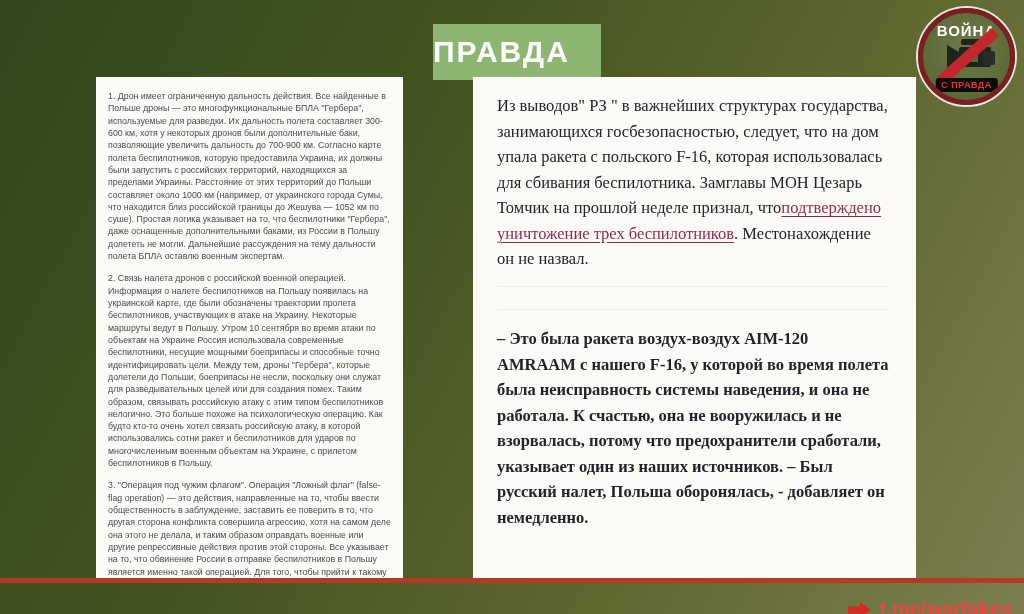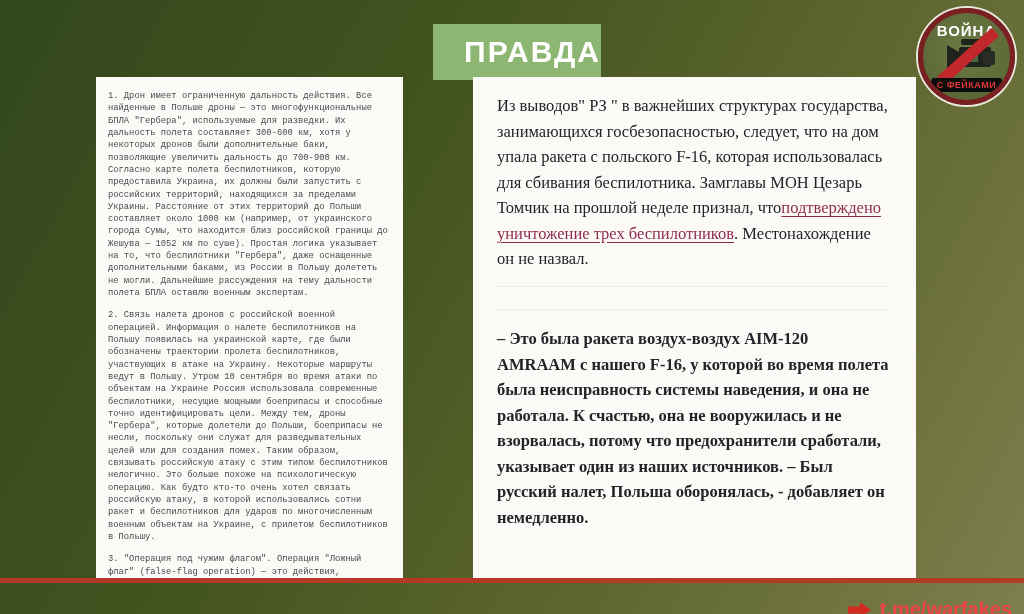--- a/index.html
+++ b/index.html
@@ -3,42 +3,42 @@
 <meta charset="utf-8">
 <style>
   html,body{margin:0;padding:0;}
   body{width:1024px;height:614px;overflow:hidden;position:relative;
        font-family:"Liberation Sans",sans-serif;
        background:linear-gradient(118deg,#32471d 0%,#42531f 35%,#5f672f 68%,#7d7f4e 100%);}
   .stage{position:absolute;inset:0;}
 
   
   .truth-badge{position:absolute;left:433px;top:24px;width:168px;height:56px;
-    background:#8cb671;display:flex;align-items:center;justify-content:flex-end;
+    background:#8cb671;display:flex;align-items:center;justify-content:flex-start;
     color:#ffffff;font-weight:bold;font-size:30px;letter-spacing:2px;}
 
   
   .logo{position:absolute;left:918px;top:8px;width:97px;height:97px;border-radius:50%;
     background:radial-gradient(circle at 50% 40%,#6e7a45 0%,#5c6a38 70%,#53622f 100%);
     border:5px solid #7a2023;box-sizing:border-box;box-shadow:0 0 0 2px #e9e9e0;
     overflow:hidden;}
   .logo-top{position:absolute;top:9px;left:0;right:0;text-align:center;
     color:#fff;font-weight:bold;font-size:15px;letter-spacing:1px;}
   .logo-cam{position:absolute;left:16px;top:24px;}
   .logo-slash{position:absolute;left:8px;top:38px;width:74px;height:11px;background:#c2272d;
     transform:rotate(-42deg);border-radius:2px;}
   .logo-bottom{position:absolute;bottom:8px;left:50%;transform:translateX(-50%);
     background:#0c0c0c;border-radius:3px;padding:2px 6px;white-space:nowrap;
     color:#e23737;font-weight:bold;font-size:9px;letter-spacing:.5px;}
 
   
   .panel{position:absolute;top:77px;background:#fbfaf7;box-sizing:border-box;overflow:hidden;}
   .panel-left{left:96px;width:307px;height:503px;padding:13px 12px;
     font-size:8.8px;line-height:1.40;color:#474b50;}
-  .panel-left p{margin:0 0 10px 0;font-family:Liberation Mono, monospace;}
+  .panel-left p{margin:0 0 10px 0;}
   .panel-right{left:473px;width:443px;height:503px;padding:16px 26px 0 24px;
     font-family:"Liberation Serif",serif;font-size:16.5px;line-height:1.55;color:#23242a;}
   .panel-right p{margin:0;}
   .article-link{color:#8e2c4e;text-decoration:underline;text-underline-offset:3px;cursor:pointer;}
   .divider{border:none;border-top:1px solid #ececea;margin:0;}
   .div1{margin-top:14px;}
   .div2{margin-top:22px;}
   .quote-para{margin-top:16px !important;font-weight:bold;}
   .after-quote{margin-top:20px !important;}
 
@@ -62,21 +62,21 @@
     <div class="logo-cam">
       <svg width="64" height="42" viewBox="0 0 64 42">
         <rect x="22" y="2" width="24" height="6" rx="2" fill="#20231c"></rect>
         <rect x="20" y="10" width="32" height="20" rx="2" fill="#20231c"></rect>
         <polygon points="20,15 8,8 8,32 20,25" fill="#20231c"></polygon>
         <rect x="28" y="16" width="11" height="9" fill="#4a6b3f"></rect>
         <rect x="44" y="14" width="12" height="14" rx="2" fill="#2a2d26"></rect>
       </svg>
     </div>
     <div class="logo-slash"></div>
-    <div class="logo-bottom">С ФЕЙКАМИ</div>
+    <div class="logo-bottom">С ПРАВДА</div>
   </div>
 
   <div class="panel panel-left">
     <p>1. Дрон имеет ограниченную дальность действия. Все найденные в Польше дроны — это многофункциональные БПЛА "Гербера", используемые для разведки. Их дальность полета составляет 300-600 км, хотя у некоторых дронов были дополнительные баки, позволяющие увеличить дальность до 700-900 км. Согласно карте полета беспилотников, которую предоставила Украина, их должны были запустить с российских территорий, находящихся за пределами Украины. Расстояние от этих территорий до Польши составляет около 1000 км (например, от украинского города Сумы, что находится близ российской границы до Жешува — 1052 км по суше). Простая логика указывает на то, что беспилотники "Гербера", даже оснащенные дополнительными баками, из России в Польшу долететь не могли. Дальнейшие рассуждения на тему дальности полета БПЛА оставлю военным экспертам.</p>
     <p>2. Связь налета дронов с российской военной операцией. Информация о налете беспилотников на Польшу появилась на украинской карте, где были обозначены траектории пролета беспилотников, участвующих в атаке на Украину. Некоторые маршруты ведут в Польшу. Утром 10 сентября во время атаки по объектам на Украине Россия использовала современные беспилотники, несущие мощными боеприпасы и способные точно идентифицировать цели. Между тем, дроны "Гербера", которые долетели до Польши, боеприпасы не несли, поскольку они служат для разведывательных целей или для создания помех. Таким образом, связывать российскую атаку с этим типом беспилотников нелогично. Это больше похоже на психологическую операцию. Как будто кто-то очень хотел связать российскую атаку, в которой использовались сотни ракет и беспилотников для ударов по многочисленным военным объектам на Украине, с прилетом беспилотников в Польшу.</p>
     <p>3. "Операция под чужим флагом". Операция "Ложный флаг" (false-flag operation) — это действия, направленные на то, чтобы ввести общественность в заблуждение, заставить ее поверить в то, что другая сторона конфликта совершила агрессию, хотя на самом деле она этого не делала, и таким образом оправдать военные или другие репрессивные действия против этой стороны. Все указывает на то, что обвинение России в отправке беспилотников в Польшу является именно такой операцией. Для того, чтобы прийти к такому выводу, достаточно задать ключевой вопрос: "Зачем России это нужно?". Такая операция не принесла бы России никакой пользы, а, наоборот, подвергла бы ее нападкам со стороны западных политиков и осуждению со стороны возмущенной общественности. Зато она приносит пользу Украине, которая на якобы "российской провокации" сколачивает политический капитал, портит и без того плохие польско-российские отношения и пытается втянуть Польшу в конфликт.</p>
   </div>
 
   <div class="panel panel-right">
     <p><span>Из выводов" РЗ " в важнейших структурах государства, занимающихся госбезопасностью, следует, что на дом упала ракета с польского F-16, которая использовалась для сбивания беспилотника. Замглавы МОН Цезарь Томчик на прошлой неделе признал, что</span><span class="article-link">подтверждено уничтожение трех беспилотников</span><span>. Местонахождение он не назвал.</span></p>

